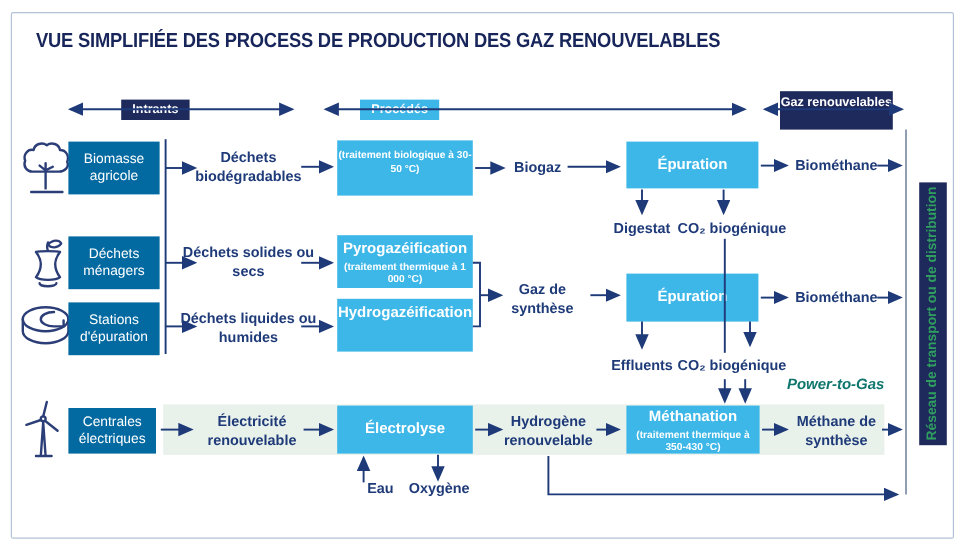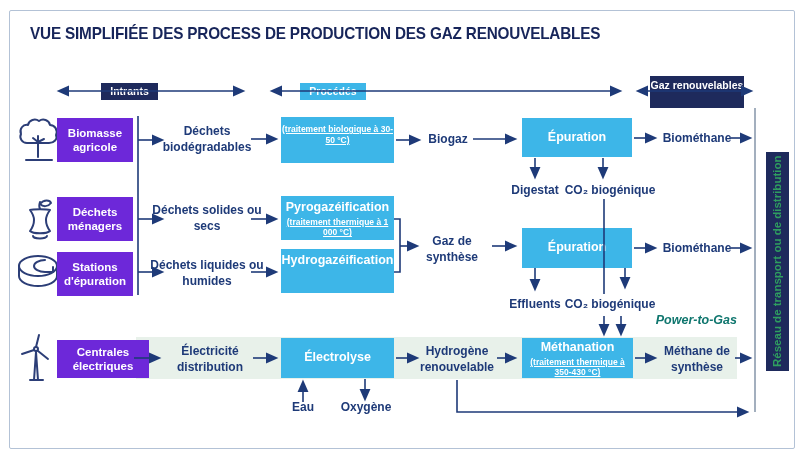--- a/index.html
+++ b/index.html
@@ -9,27 +9,27 @@
          border:1.5px solid #b3c2d6;border-radius:2px;}
   .title{position:absolute;left:30px;top:24px;font-size:17px;font-weight:bold;
          color:#17255a;white-space:nowrap;transform:scaleX(.9);transform-origin:left center;
          letter-spacing:-.2px;}
   .hdr{position:absolute;height:17px;line-height:17px;font-size:10.5px;font-weight:bold;
        color:#fff;text-align:center;z-index:3;}
   .hdr.navy{background:#1e2a5c;}
   .hdr.cyan{background:#3db6e8;}
   .hdr2{position:absolute;font-size:10.5px;font-weight:bold;color:#fff;text-align:center;
         background:#1e2a5c;line-height:1.25;padding-top:3px;z-index:3;}
-  .src{position:absolute;background:#6d28d9;color:#fff;font-weight:bold;font-size:11.5px;
+  .src{position:absolute;background:#0369a1;color:#fff;font-weight:normal;font-size:11.5px;
        display:flex;align-items:center;justify-content:center;text-align:center;
        line-height:1.25;z-index:2;padding:2px;box-sizing:border-box;}
   .proc{position:absolute;background:#3db6e8;color:#fff;text-align:center;z-index:2;
         box-sizing:border-box;padding-top:5px;}
   .proc .t{font-size:12.5px;font-weight:bold;line-height:1.1;}
-  .proc .s{font-size:8.5px;font-weight:bold;line-height:1.25;margin-top:2px;text-decoration:underline;}
+  .proc .s{font-size:8.5px;font-weight:bold;line-height:1.25;margin-top:2px;}
   .proc.center{display:flex;align-items:center;justify-content:center;padding-top:0;}
   .lbl{position:absolute;color:#1e3a78;font-weight:bold;font-size:12px;line-height:1.3;
        text-align:center;z-index:2;}
   .band{position:absolute;left:136px;top:337px;width:601px;height:42px;background:#e8f1ea;z-index:0;}
   .ptg{position:absolute;left:600px;top:313px;width:137px;text-align:right;color:#0f766e;
        font-size:12.5px;font-weight:bold;font-style:italic;z-index:2;}
   .netbar{position:absolute;left:766px;top:152px;width:23px;height:219px;background:#1e2a5c;z-index:2;}
   .netbar span{display:block;width:23px;height:219px;writing-mode:vertical-rl;transform:rotate(180deg);
        color:#2f9e5f;font-weight:bold;font-size:11.5px;text-align:center;line-height:23px;
        white-space:nowrap;}
@@ -76,26 +76,26 @@
     <svg width="40" height="52" viewBox="0 0 40 52">
       <path d="M20,19 L18,47 M20,19 L22,47 M14,47 L27,47"></path>
       <circle cx="20" cy="16" r="2"></circle>
       <path d="M20,14 L23,2 M18,17 L6,21 M22,18 L32,26"></path>
     </svg>
   </div>
 
   <div class="src" style="left:57px;top:118px;width:76px;height:44px;">Biomasse agricole</div>
   <div class="src" style="left:57px;top:197px;width:76px;height:44px;">Déchets ménagers</div>
   <div class="src" style="left:57px;top:252px;width:76px;height:44px;">Stations d'épuration</div>
-  <div class="src" style="left:57px;top:340px;width:92px;height:38px;">Centrales électriques</div>
+  <div class="src" style="left:57px;top:340px;width:73px;height:38px;">Centrales électriques</div>
 
   <div class="lbl" style="left:142px;top:203px;width:130px;">Déchets solides ou secs</div>
   <div class="lbl" style="left:147px;top:124px;width:120px;">Déchets biodégradables</div>
   <div class="lbl" style="left:142px;top:258px;width:130px;">Déchets liquides ou humides</div>
-  <div class="lbl" style="left:150px;top:344px;width:120px;">Électricité distribution</div>
+  <div class="lbl" style="left:150px;top:344px;width:120px;">Électricité renouvelable</div>
 
   <div class="proc" style="left:281px;top:117px;width:113px;height:46px;">
     <div class="s">(traitement biologique à 30-50 °C)</div>
   </div>
   <div class="proc" style="left:281px;top:196px;width:113px;height:44px;">
     <div class="t">Pyrogazéification</div>
     <div class="s">(traitement thermique à 1 000 °C)</div>
   </div>
   <div class="proc" style="left:281px;top:249px;width:113px;height:44px;text-align:center;">
     <div class="t">Hydrogazéification</div>
@@ -117,21 +117,21 @@
   <div class="lbl" style="left:408px;top:132px;width:80px;">Biogaz</div>
   <div class="lbl" style="left:647px;top:131px;width:100px;">Biométhane</div>
   <div class="lbl" style="left:495px;top:183px;width:80px;">Digestat</div>
   <div class="lbl" style="left:555px;top:183px;width:110px;">CO₂ biogénique</div>
   <div class="lbl" style="left:407px;top:234px;width:90px;">Gaz de synthèse</div>
   <div class="lbl" style="left:647px;top:241px;width:100px;">Biométhane</div>
   <div class="lbl" style="left:490px;top:297px;width:90px;">Effluents</div>
   <div class="lbl" style="left:555px;top:297px;width:110px;">CO₂ biogénique</div>
   <div class="lbl" style="left:642px;top:344px;width:110px;">Méthane de synthèse</div>
   <div class="lbl" style="left:397px;top:344px;width:120px;">Hydrogène renouvelable</div>
-  <div class="lbl" style="left:278px;top:400px;width:50px;">Eau</div>
+  <div class="lbl" style="left:278px;top:400px;width:50px;text-align:right;">Eau</div>
   <div class="lbl" style="left:326px;top:400px;width:80px;">Oxygène</div>
 
   <div class="ptg">Power-to-Gas</div>
 
   <div class="netbar">
     <span>Réseau de transport ou de distribution</span>
   </div>
 
   <svg class="wires" width="810" height="457">
     <defs>

